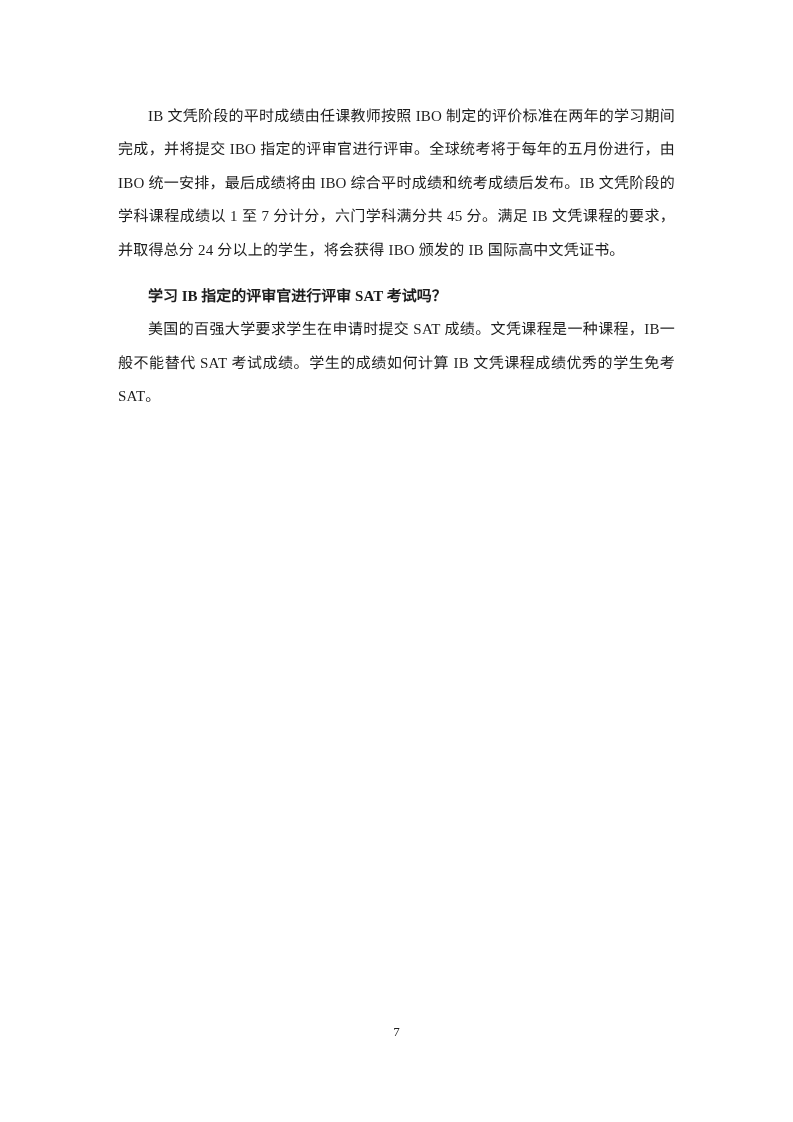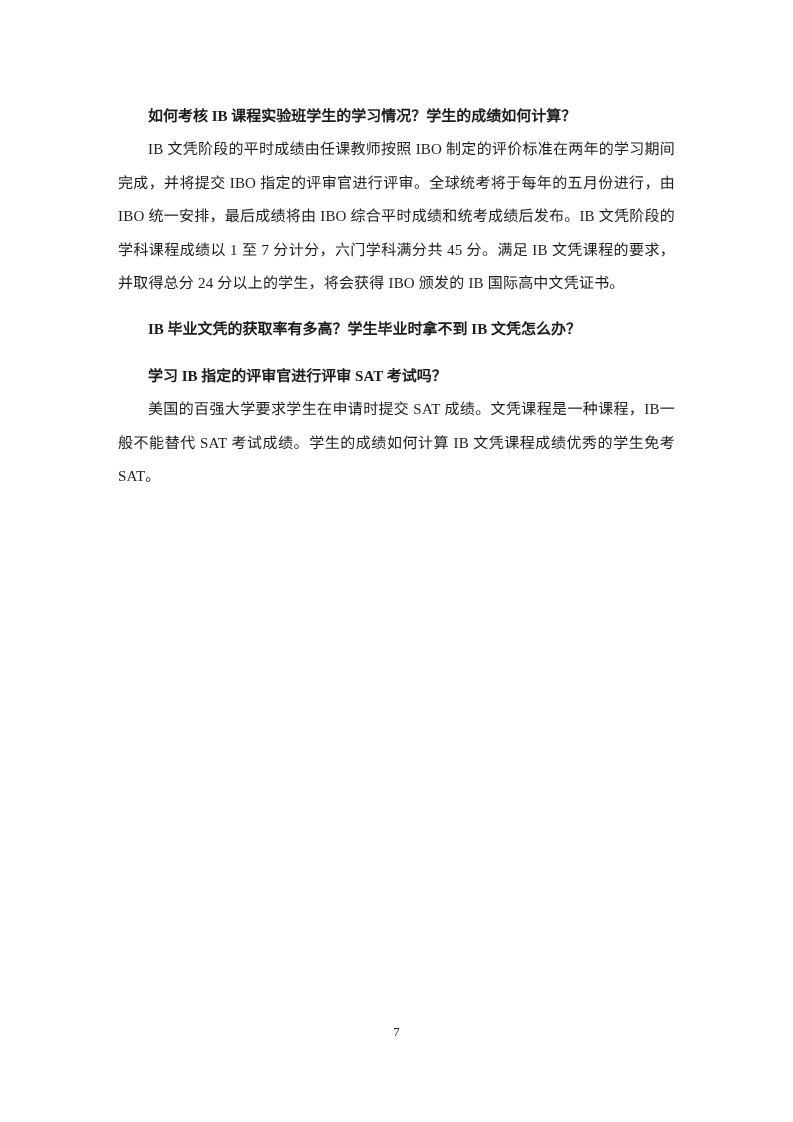--- a/index.html
+++ b/index.html
@@ -47,20 +47,18 @@
     font-size: 13px;
     line-height: 20px;
     color: #1c1c1c;
   }
 </style>
 </head>
 <body>
 
 <div class="doc-page">
   <div class="doc-content">
-    <h2 class="doc-heading first">如何考核 IB 课程实验班学生的学习情况？学生的成绩如何计算？</h2>
     <p class="doc-para">IB 文凭阶段的平时成绩由任课教师按照 IBO 制定的评价标准在两年的学习期间完成，并将提交 IBO 指定的评审官进行评审。全球统考将于每年的五月份进行，由 IBO 统一安排，最后成绩将由 IBO 综合平时成绩和统考成绩后发布。IB 文凭阶段的学科课程成绩以 1 至 7 分计分，六门学科满分共 45 分。满足 IB 文凭课程的要求， 并取得总分 24 分以上的学生，将会获得 IBO 颁发的 IB 国际高中文凭证书。</p>
-    <h2 class="doc-heading">IB 毕业文凭的获取率有多高？学生毕业时拿不到 IB 文凭怎么办？</h2>
     <h2 class="doc-heading">学习 IB 指定的评审官进行评审 SAT 考试吗？</h2>
     <p class="doc-para">美国的百强大学要求学生在申请时提交 SAT 成绩。文凭课程是一种课程，IB一般不能替代 SAT 考试成绩。学生的成绩如何计算 IB 文凭课程成绩优秀的学生免考 SAT。</p>
   </div>
   <div class="page-number">7</div>
 </div>
 
 </body></html>

